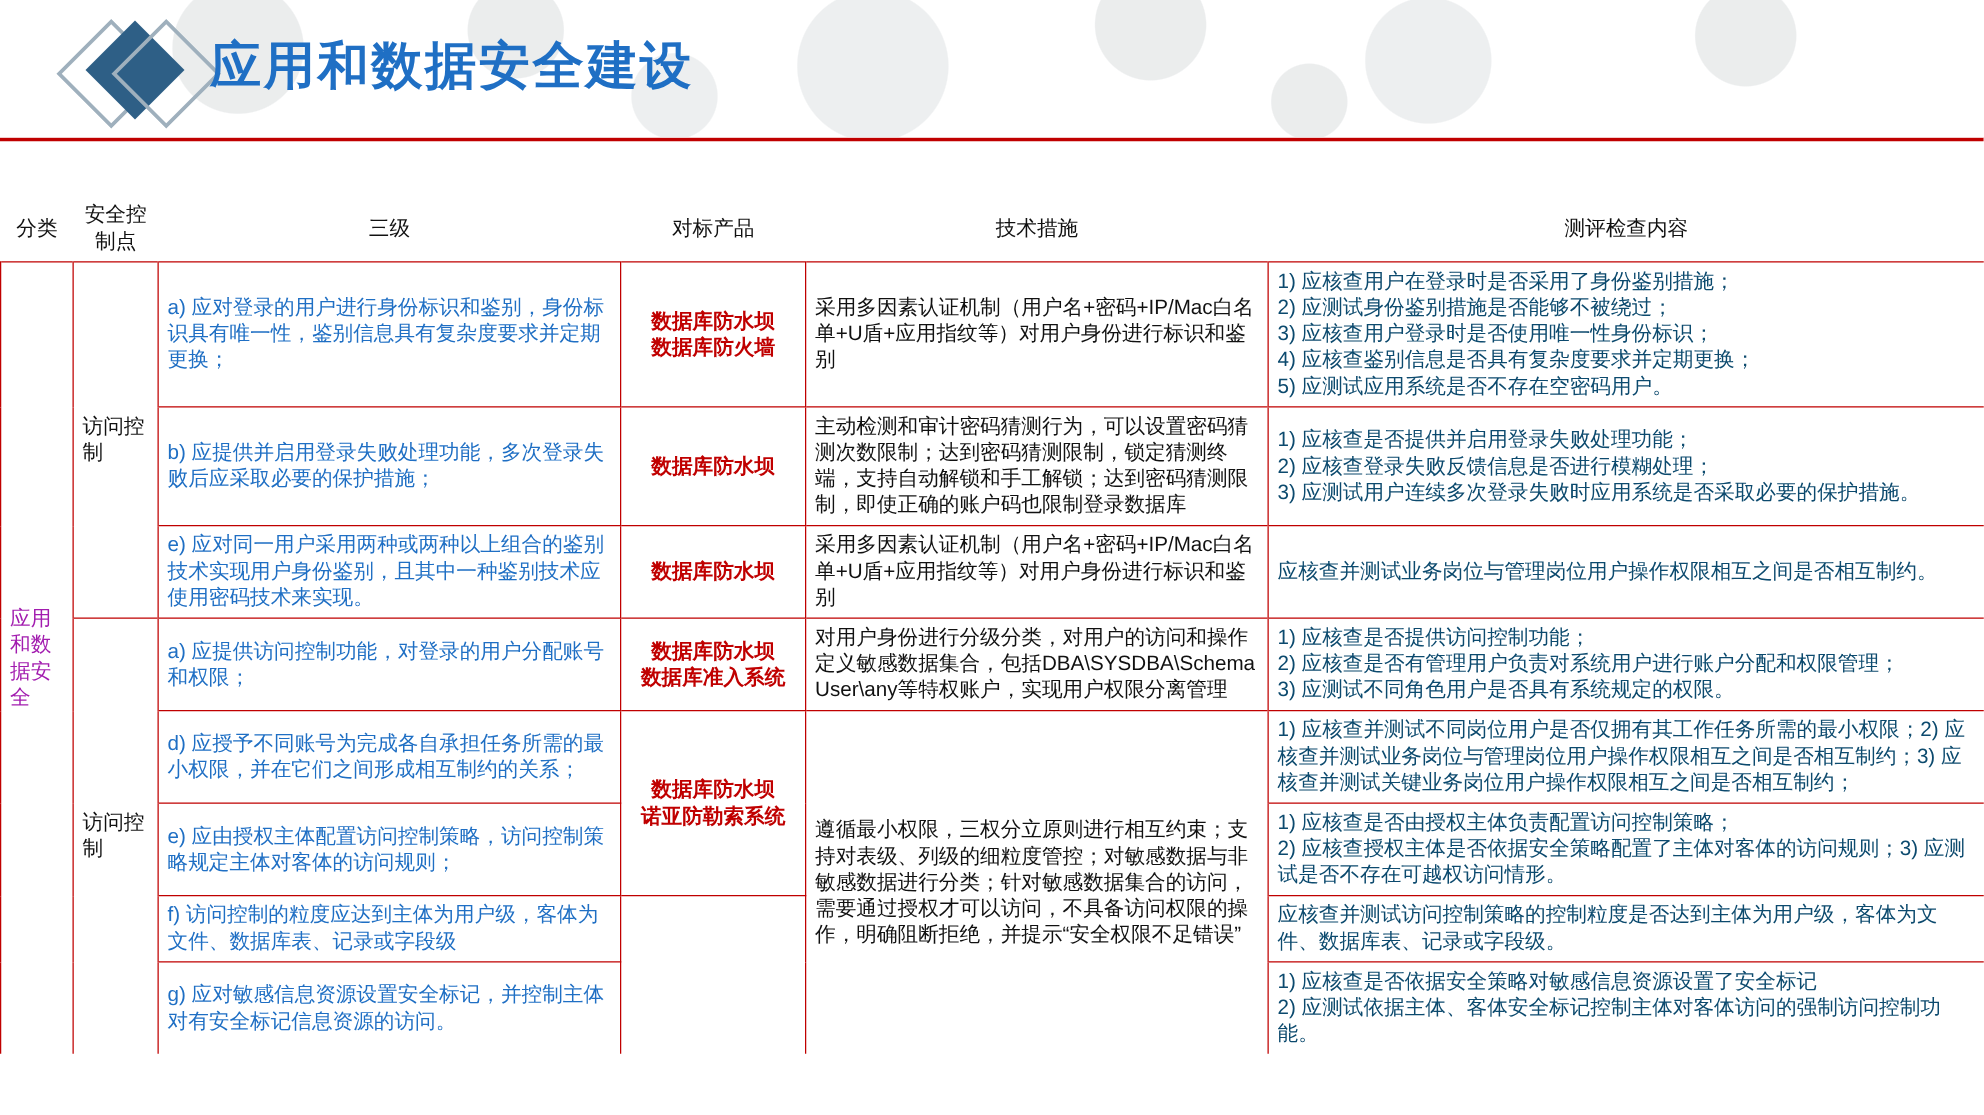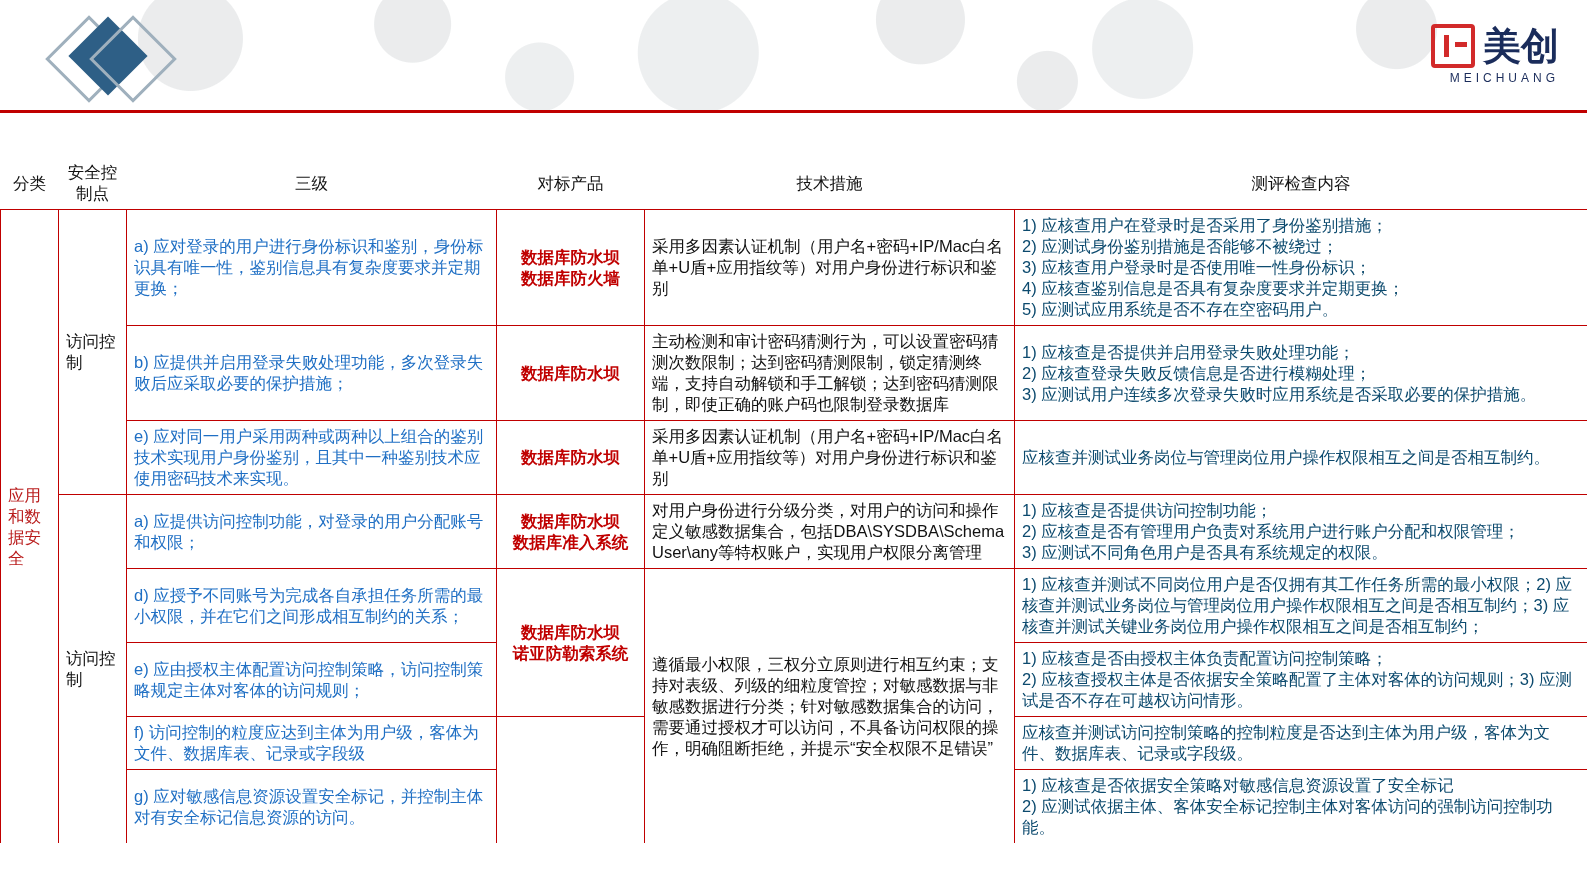--- a/index.html
+++ b/index.html
@@ -80,47 +80,41 @@
   .colhead td{
     text-align:center;
     font-size:18px;
     color:#111;
     padding:10px 4px;
     font-weight:normal;
   }
   .rowline{border-top:1.6px solid #c00000;}
   .vline{border-left:1.6px solid #c00000;}
   .cat{
-    font-size:17px;color:#b91c1c;text-align:left;
+    font-size:17px;color:#a21caf;text-align:left;
     padding-left:4px;
   }
   .ctrlpoint{font-size:17px;color:#111;text-align:left;padding-left:8px;}
   .lvl3{color:#1f6fc4;font-size:16.5px;line-height:23px;text-align:left;}
   .prod{color:#c00000;font-weight:bold;font-size:17px;text-align:center;line-height:23px;}
   .tech{color:#111;font-size:16.5px;line-height:23px;text-align:left;}
   .check{color:#0c4a6e;font-size:16.5px;line-height:23px;text-align:left;}
   .nowrapcell{white-space:pre-wrap;}
 </style>
 </head>
 <body>
 
 <div class="header">
   <div class="header-map"></div>
   <div class="diamond-wrap">
     <div class="dm dm1"></div>
     <div class="dm dm2"></div>
     <div class="dm dm3"></div>
   </div>
-  <div class="logo">
-    <div class="logo-row">
-      <div class="logo-mark"></div>
-      <div class="logo-cn">美创</div>
-    </div>
-    <div class="logo-en">MEICHUANG</div>
-  </div>
+  <div class="title">应用和数据安全建设</div>
 </div>
 <div class="hr-red"></div>
 
 <table class="grid">
   <colgroup>
     <col style="width:58px">
     <col style="width:68px">
     <col style="width:370px">
     <col style="width:148px">
     <col style="width:370px">

